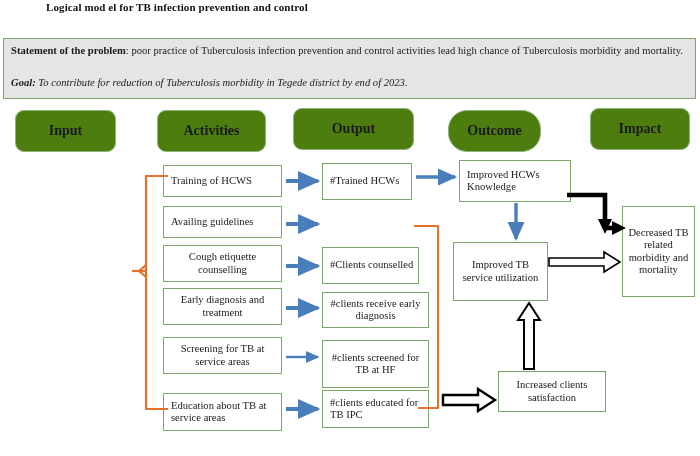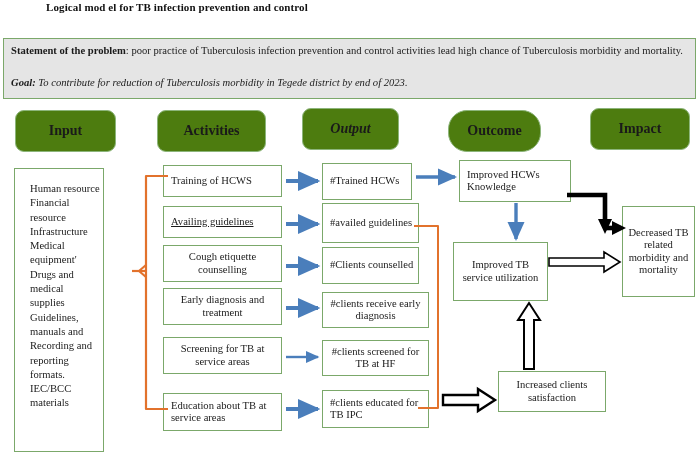--- a/index.html
+++ b/index.html
@@ -65,40 +65,36 @@
 
   <div class="abs" id="title">Logical mod el for TB infection prevention and control</div>
 
   <div class="abs" id="problem-box">
     <p><b>Statement of the problem</b><span>: poor practice of Tuberculosis infection prevention and control activities lead high chance of Tuberculosis morbidity and mortality.</span></p>
     <p class="goal"><b>Goal:</b><span> To contribute for reduction of Tuberculosis morbidity in Tegede district by end of 2023.</span></p>
   </div>
 
   <div class="abs header-pill" style="left:15px;top:110px;width:101px;">Input</div>
   <div class="abs header-pill" style="left:157px;top:110px;width:109px;">Activities</div>
-  <div class="abs header-pill" style="left:302px;top:108px;width:97px;font-style:italic;">Output</div>
+  <div class="abs header-pill" style="left:293px;top:108px;width:121px;">Output</div>
   <div class="abs header-pill" style="left:448px;top:110px;width:93px;border-radius:19px;">Outcome</div>
   <div class="abs header-pill" style="left:590px;top:108px;width:100px;">Impact</div>
 
-  <div class="abs gbox left top" id="input-box">
-    <div class="txt">Human resource Financial resource Infrastructure  Medical equipment' Drugs and medical supplies Guidelines, manuals and Recording and reporting formats. IEC/BCC materials</div>
-  </div>
 
   <div class="abs gbox left" style="left:163px;top:165px;width:119px;height:32px;">Training of HCWS</div>
-  <div class="abs gbox left" style="left:163px;top:206px;width:119px;height:32px;text-decoration:underline;">Availing guidelines</div>
+  <div class="abs gbox left" style="left:163px;top:206px;width:119px;height:32px;">Availing guidelines</div>
   <div class="abs gbox" style="left:163px;top:245px;width:119px;height:37px;">Cough etiquette counselling</div>
   <div class="abs gbox" style="left:163px;top:288px;width:119px;height:37px;">Early diagnosis and treatment</div>
   <div class="abs gbox" style="left:163px;top:337px;width:119px;height:37px;">Screening for TB at service areas</div>
   <div class="abs gbox left" style="left:163px;top:393px;width:119px;height:38px;">Education about TB at service areas</div>
 
   <div class="abs gbox left" style="left:322px;top:163px;width:90px;height:37px;">#Trained HCWs</div>
-  <div class="abs gbox left" style="left:322px;top:203px;width:97px;height:40px;">#availed guidelines</div>
   <div class="abs gbox left" style="left:322px;top:247px;width:97px;height:37px;">#Clients counselled</div>
   <div class="abs gbox" style="left:322px;top:292px;width:107px;height:36px;">#clients receive early diagnosis</div>
-  <div class="abs gbox" style="left:322px;top:340px;width:107px;height:36px;">#clients   screened for TB  at HF</div>
+  <div class="abs gbox" style="left:322px;top:340px;width:107px;height:48px;">#clients   screened for TB  at HF</div>
   <div class="abs gbox left" style="left:322px;top:390px;width:107px;height:38px;">#clients educated for TB IPC</div>
 
   <div class="abs gbox left" style="left:459px;top:160px;width:112px;height:42px;">Improved HCWs Knowledge</div>
   <div class="abs gbox" style="left:453px;top:242px;width:95px;height:59px;">Improved TB service utilization</div>
   <div class="abs gbox" style="left:498px;top:371px;width:108px;height:41px;">Increased clients satisfaction</div>
 
   <div class="abs gbox" style="left:622px;top:206px;width:73px;height:91px;">Decreased TB related morbidity and mortality</div>
 
   <svg id="wires" viewBox="0 0 700 456">
     <defs>

